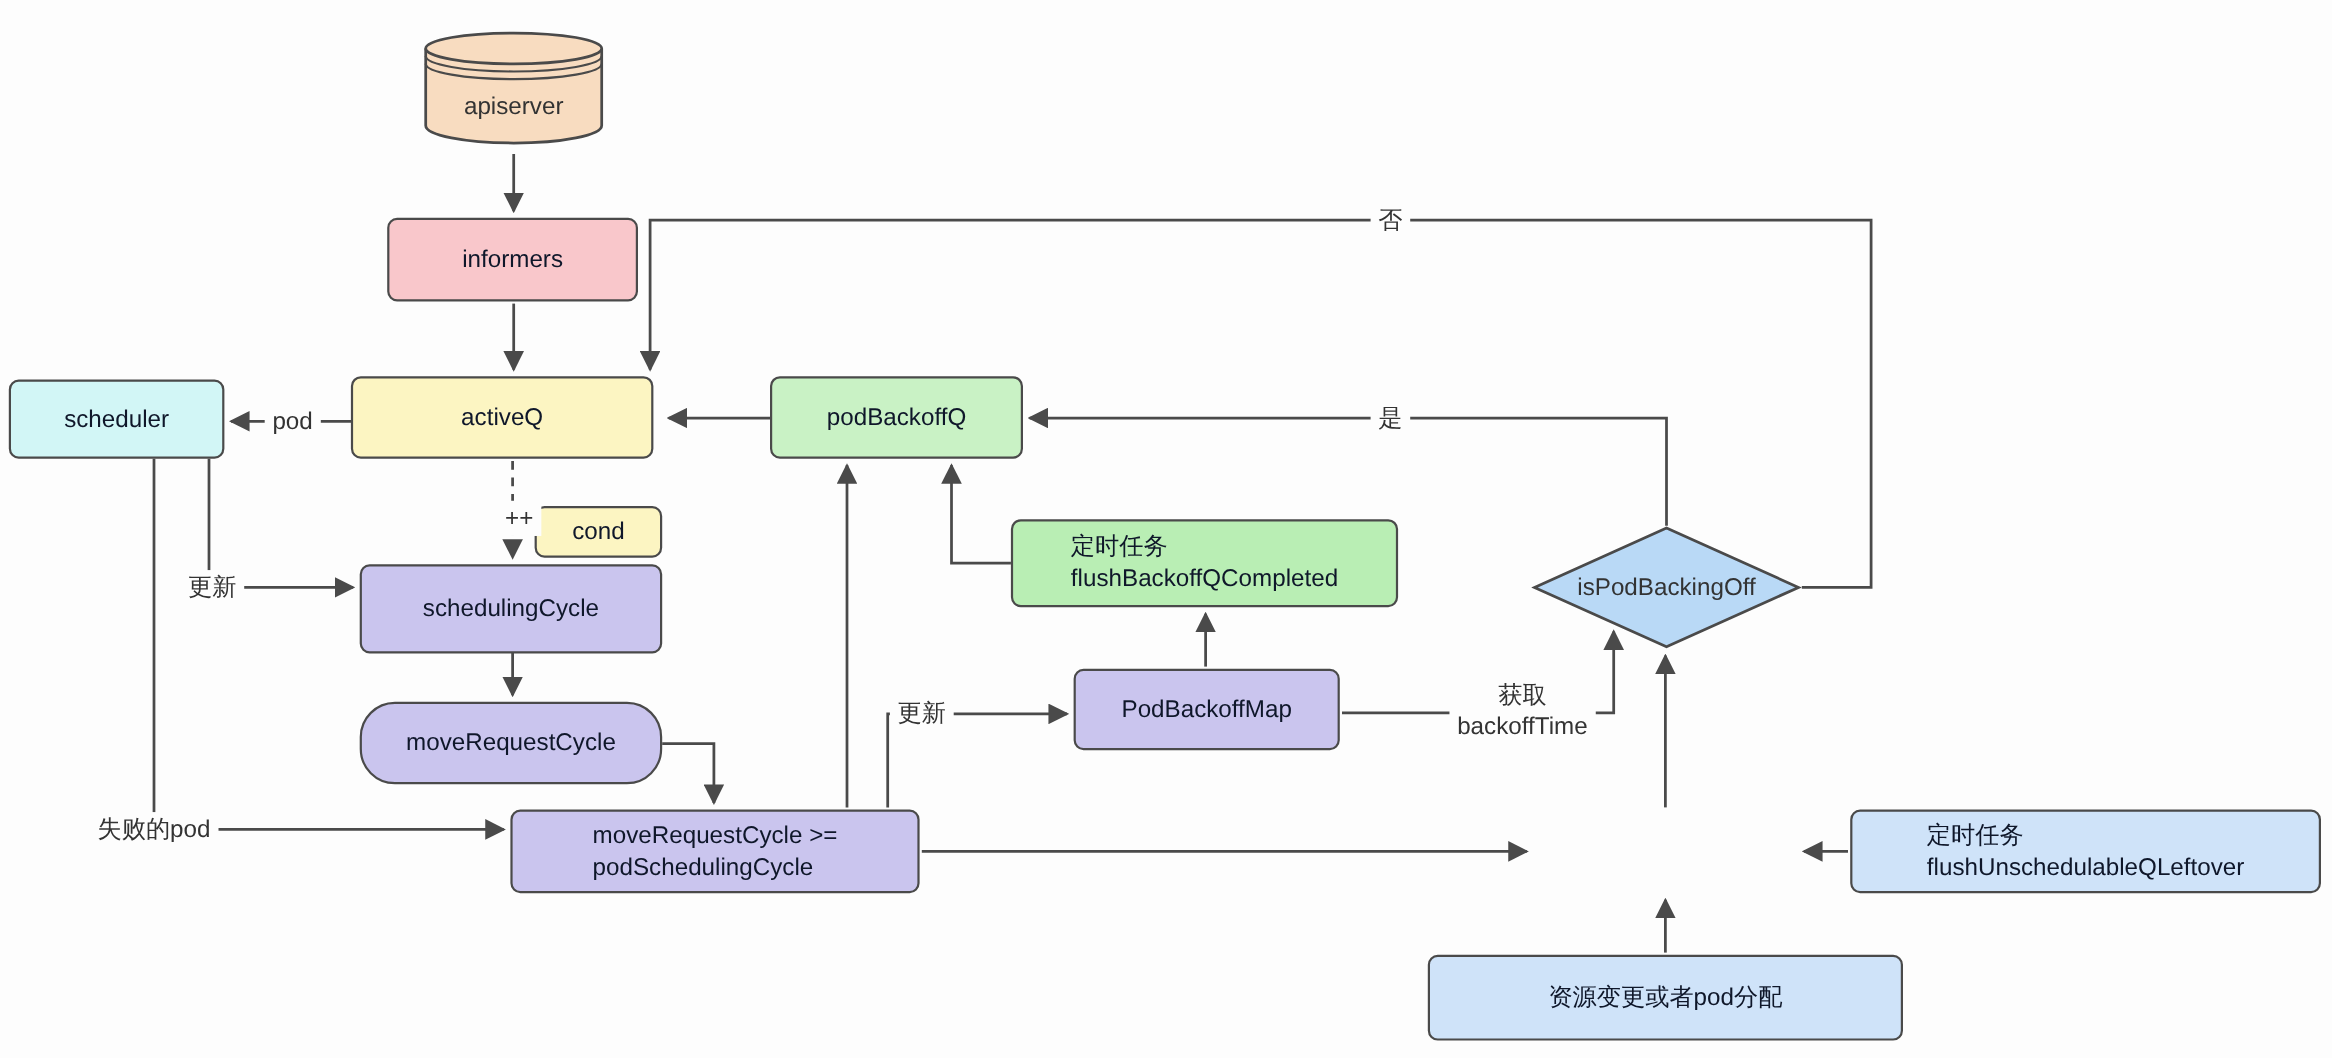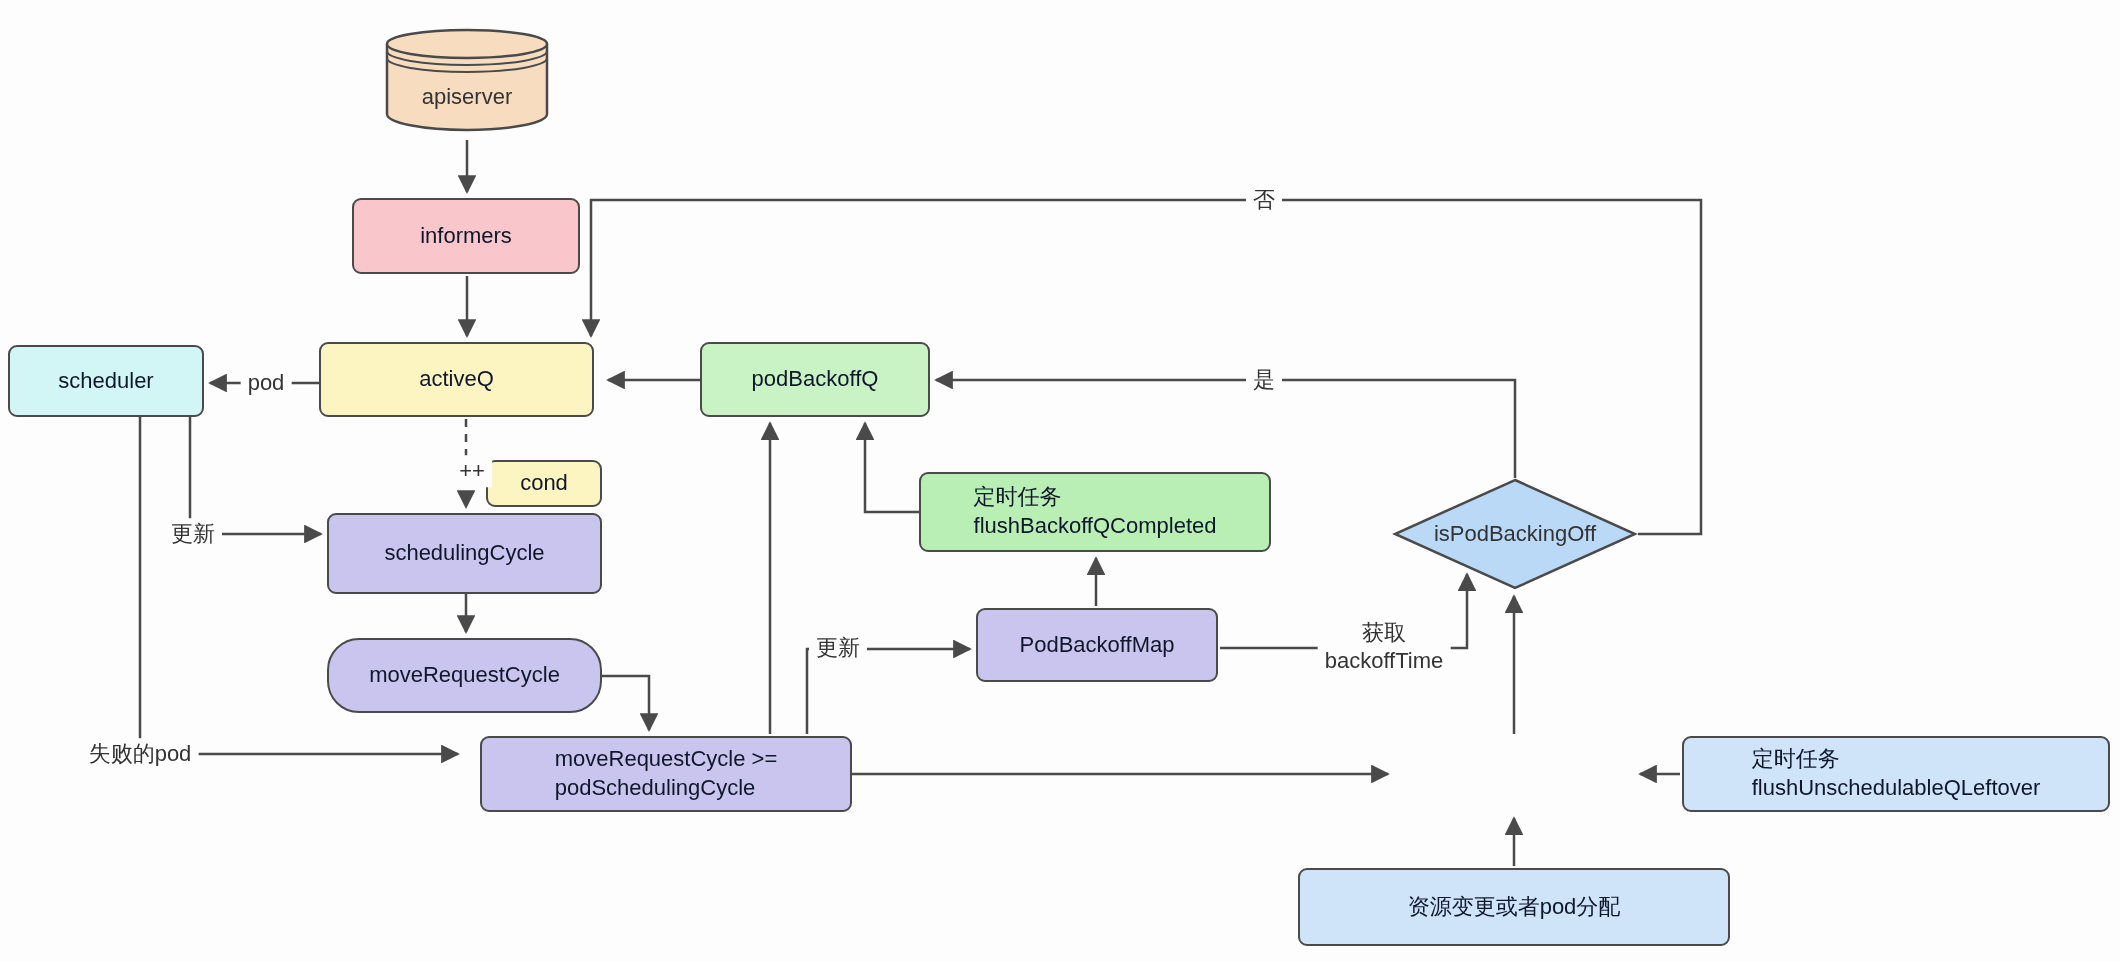--- a/index.html
+++ b/index.html
@@ -78,21 +78,21 @@
 
   <div class="node" style="left: 700px; top: 342px; width: 230px; height: 75px; background-color: rgb(201, 242, 197);">podBackoffQ</div>
 
   <div class="node" style="left: 919px; top: 472px; width: 352px; height: 80px; background-color: rgb(185, 238, 180);">定时任务
 flushBackoffQCompleted</div>
 
   <div class="node" style="left: 327px; top: 513px; width: 275px; height: 81px; background-color: rgb(202, 197, 238);">schedulingCycle</div>
 
   <div class="node" style="left: 327px; top: 638px; width: 275px; height: 75px; background-color: rgb(202, 197, 238); border-radius: 32px;">moveRequestCycle</div>
 
-  <div class="node" style="left: 480px; top: 736px; width: 372px; height: 76px; background-color: rgb(202, 197, 238);">moveRequestCycle &gt;=
+  <div class="node" style="left: 464px; top: 736px; width: 372px; height: 76px; background-color: rgb(202, 197, 238);">moveRequestCycle &gt;=
 podSchedulingCycle</div>
 
   <div class="node" style="left: 976px; top: 608px; width: 242px; height: 74px; background-color: rgb(202, 197, 238);">PodBackoffMap</div>
 
   <div class="node-free" style="left:1392px;top:478px;width:246px;height:112px">
     <svg width="246" height="112" viewBox="0 0 246 112">
       <polygon points="123,2 243,56 123,110 3,56" stroke="#4a4a4a" stroke-width="2.5" style="fill: rgb(185, 217, 246);"></polygon>
     </svg>
     <span class="diamond-label">isPodBackingOff</span>
   </div>

